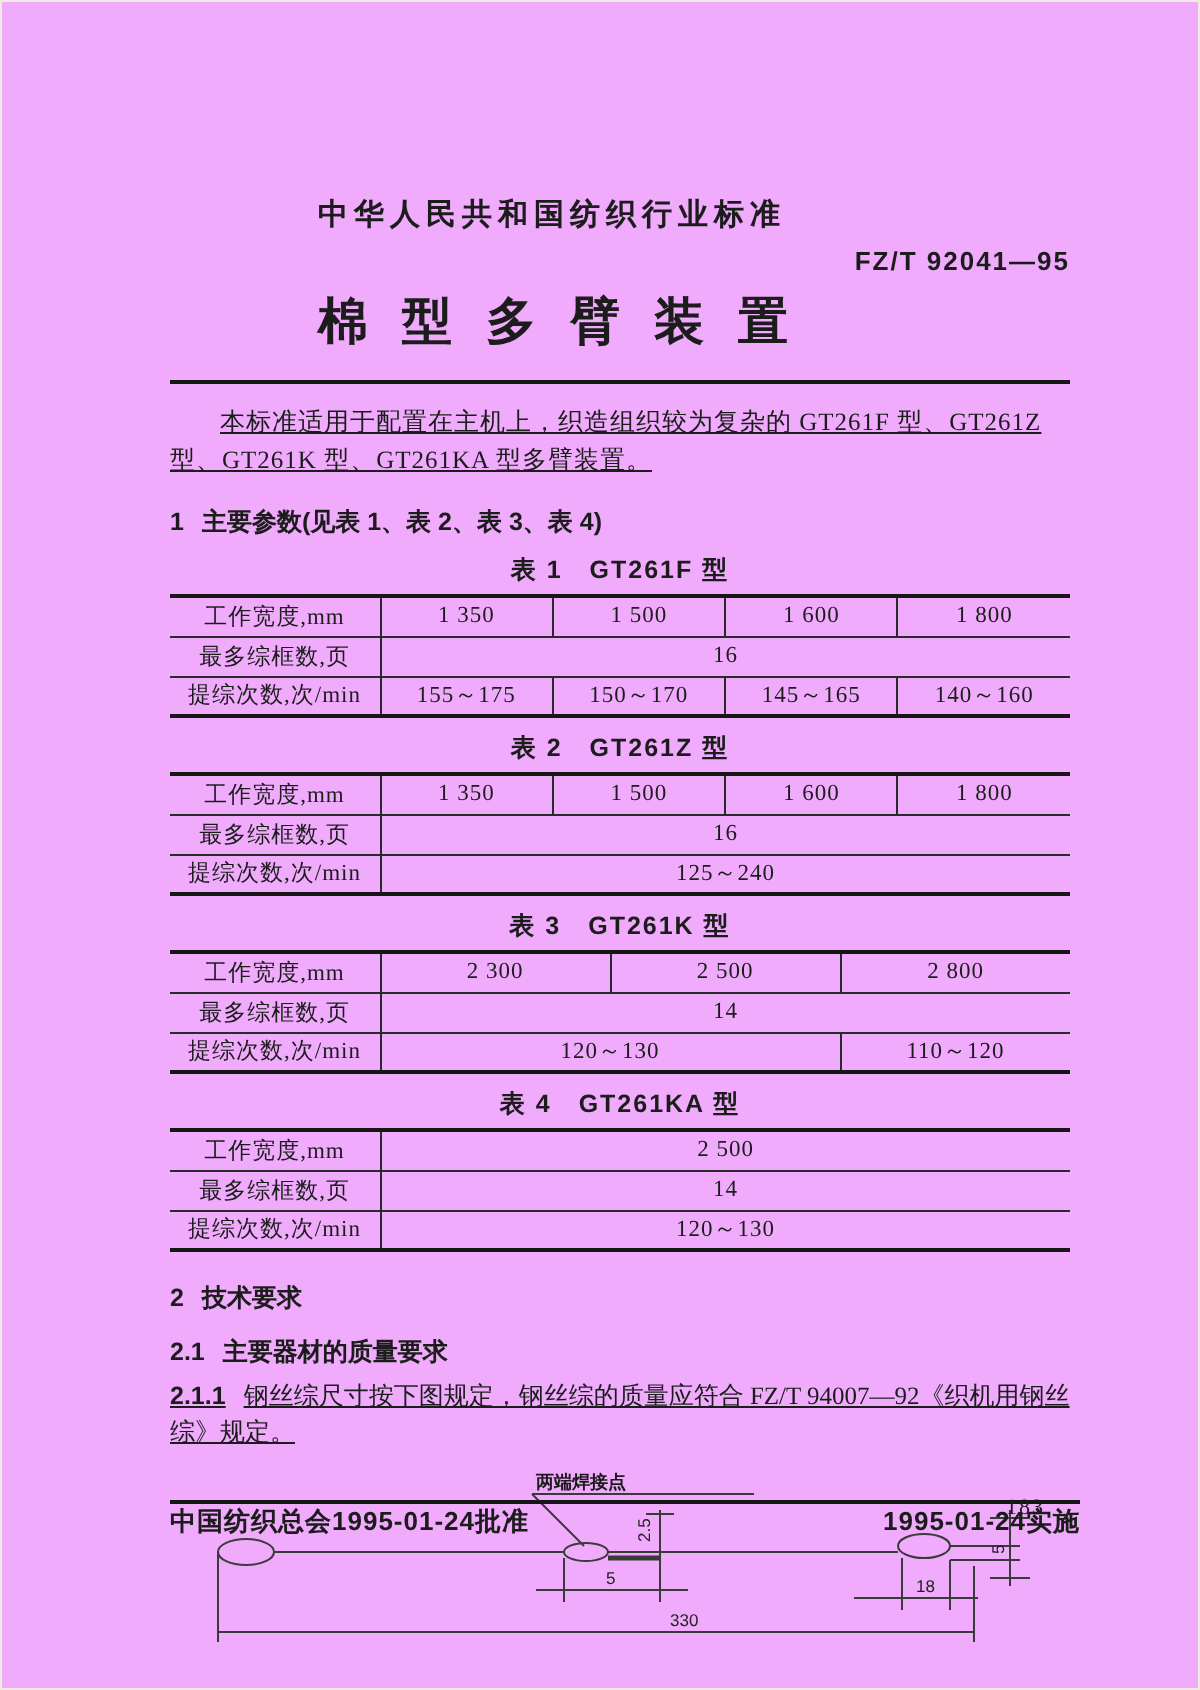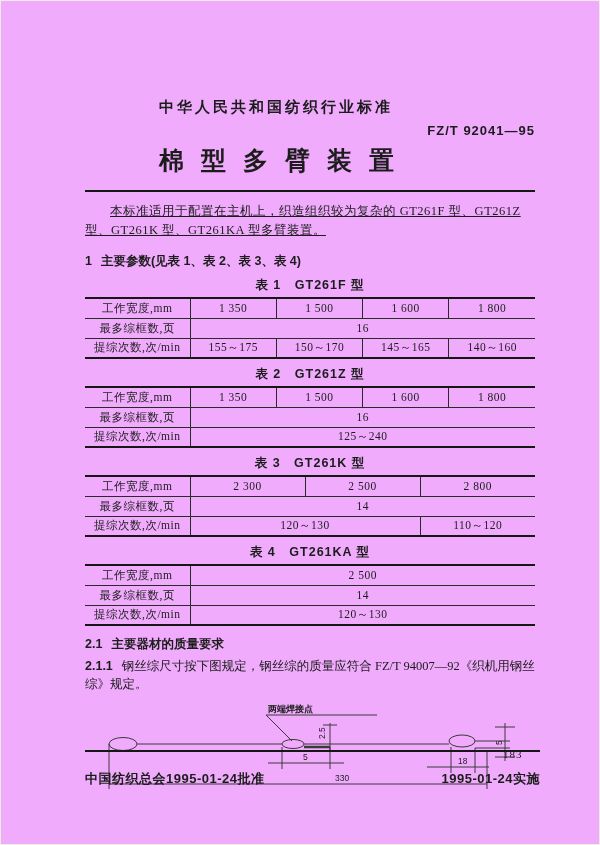--- a/index.html
+++ b/index.html
@@ -98,21 +98,21 @@
   .figure { margin: 6px 0 0 0; }
   .figure svg { display: block; }
   .fig-text { font-family: "Liberation Sans", sans-serif; font-size: 8.5px; fill: #222; }
   .fig-callout { font-family: "Liberation Sans", sans-serif; font-size: 9px; font-weight: bold; fill: #1a1a1a; }
   
   .footer {
     position: absolute;
     left: 85px; right: 60px;
     top: 750px;
     border-top: 2px solid #161616;
-    padding-top: 18px;
+    padding-top: 0;
     display: flex;
     justify-content: space-between;
     font-family: "Liberation Sans", sans-serif;
     font-weight: bold;
     font-size: 13px;
     letter-spacing: 0.5px;
   }
   .page-number {
     position: absolute;
     top: 748px; left: 503px;
@@ -214,24 +214,27 @@
         <td class="lbl">最多综框数,页</td>
         <td>14</td>
       </tr>
       <tr>
         <td class="lbl">提综次数,次/min</td>
         <td>120～130</td>
       </tr>
     </tbody>
       </table>
 
+    <div class="clause bold-text" style="margin-top:14px;">
+      <span class="num">2</span><span class="txt">技术要求</span>
+    </div>
     <div class="clause bold-text" style="margin:9px 0 0 0;">
       <span class="num">2.1</span><span class="txt">主要器材的质量要求</span>
     </div>
-    <div class="clause" style="margin:4px 0 0 0;">
+    <div class="clause" style="margin:4px 0 0 0;text-decoration:underline;">
       <span class="num">2.1.1</span><span class="txt normal">钢丝综尺寸按下图规定，钢丝综的质量应符合 FZ/T 94007—92《织机用钢丝综》规定。</span>
     </div>
 
     <div class="figure">
       <svg width="455" height="105" viewBox="0 0 455 105">
         <g stroke="#3a3a3a" stroke-width="1" fill="none">
 
           <line x1="181" y1="16" x2="292" y2="16"></line>
           <line x1="181" y1="16" x2="207" y2="42"></line>
 

